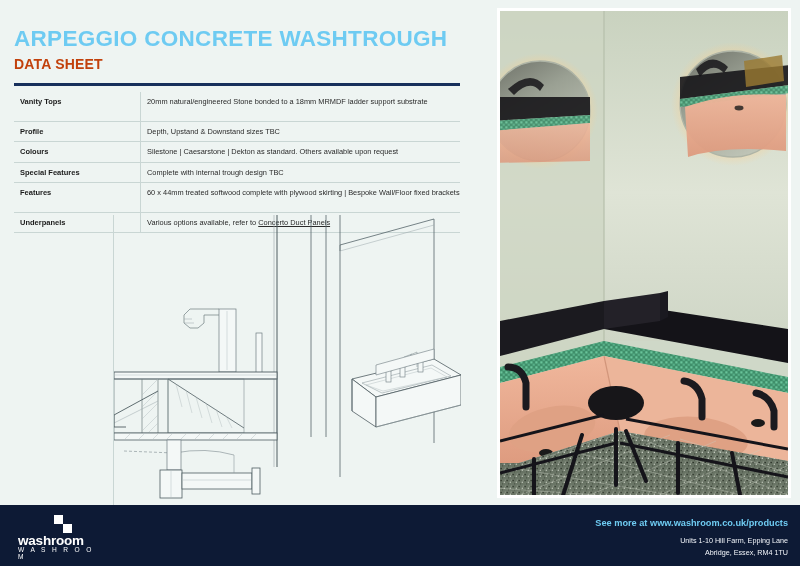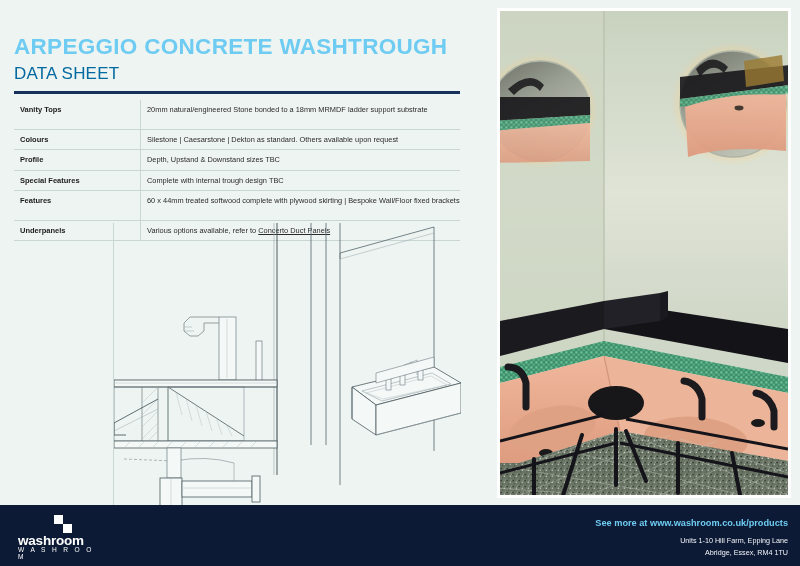--- a/index.html
+++ b/index.html
@@ -5,31 +5,31 @@
   html,body{margin:0;padding:0;}
   body{
     width:800px;height:566px;
     background:#eef4f2;
     font-family:"Liberation Sans", sans-serif;
     overflow:hidden;position:relative;
   }
   .page{position:absolute;inset:0;background:#eef4f2;}
 
   
-  .left{position:absolute;left:0;top:12px;width:490px;height:443px;}
+  .left{position:absolute;left:0;top:4px;width:490px;height:443px;}
 
   .title{
     position:absolute;left:14px;top:22px;
     font-size:22.5px;font-weight:bold;letter-spacing:.3px;
     color:#6ecbf2;white-space:nowrap;
   }
   .subtitle{
     position:absolute;left:14px;top:52px;
-    font-size:17px;font-weight:normal;letter-spacing:.2px;
-    color:#0369a1;white-space:nowrap;
+    font-size:14px;font-weight:bold;letter-spacing:.2px;
+    color:#c2410c;white-space:nowrap;
   }
   .rule{
     position:absolute;left:14px;top:79px;width:446px;height:2.5px;
     background:#17305c;
   }
 
   
   .spec{
     position:absolute;left:14px;top:88px;width:446px;
     border-collapse:collapse;table-layout:fixed;
@@ -110,26 +110,26 @@
     <div class="subtitle">DATA SHEET</div>
     <div class="rule"></div>
 
     <table class="spec">
       <tbody>
         <tr class="tall">
           <td class="k">Vanity Tops</td>
           <td class="v">20mm natural/engineered Stone bonded to a 18mm MRMDF ladder support substrate</td>
         </tr>
         <tr>
+          <td class="k">Profile</td>
+          <td class="v">Depth, Upstand &amp; Downstand sizes TBC</td>
+        </tr>
+        <tr>
           <td class="k">Colours</td>
           <td class="v">Silestone | Caesarstone | Dekton as standard.  Others available upon request</td>
-        </tr>
-        <tr>
-          <td class="k">Profile</td>
-          <td class="v">Depth, Upstand &amp; Downstand sizes TBC</td>
         </tr>
         <tr>
           <td class="k">Special Features</td>
           <td class="v">Complete with internal trough design TBC</td>
         </tr>
         <tr class="tall">
           <td class="k">Features</td>
           <td class="v">60 x 44mm treated softwood complete with plywood skirting | Bespoke Wall/Floor fixed brackets</td>
         </tr>
         <tr>

